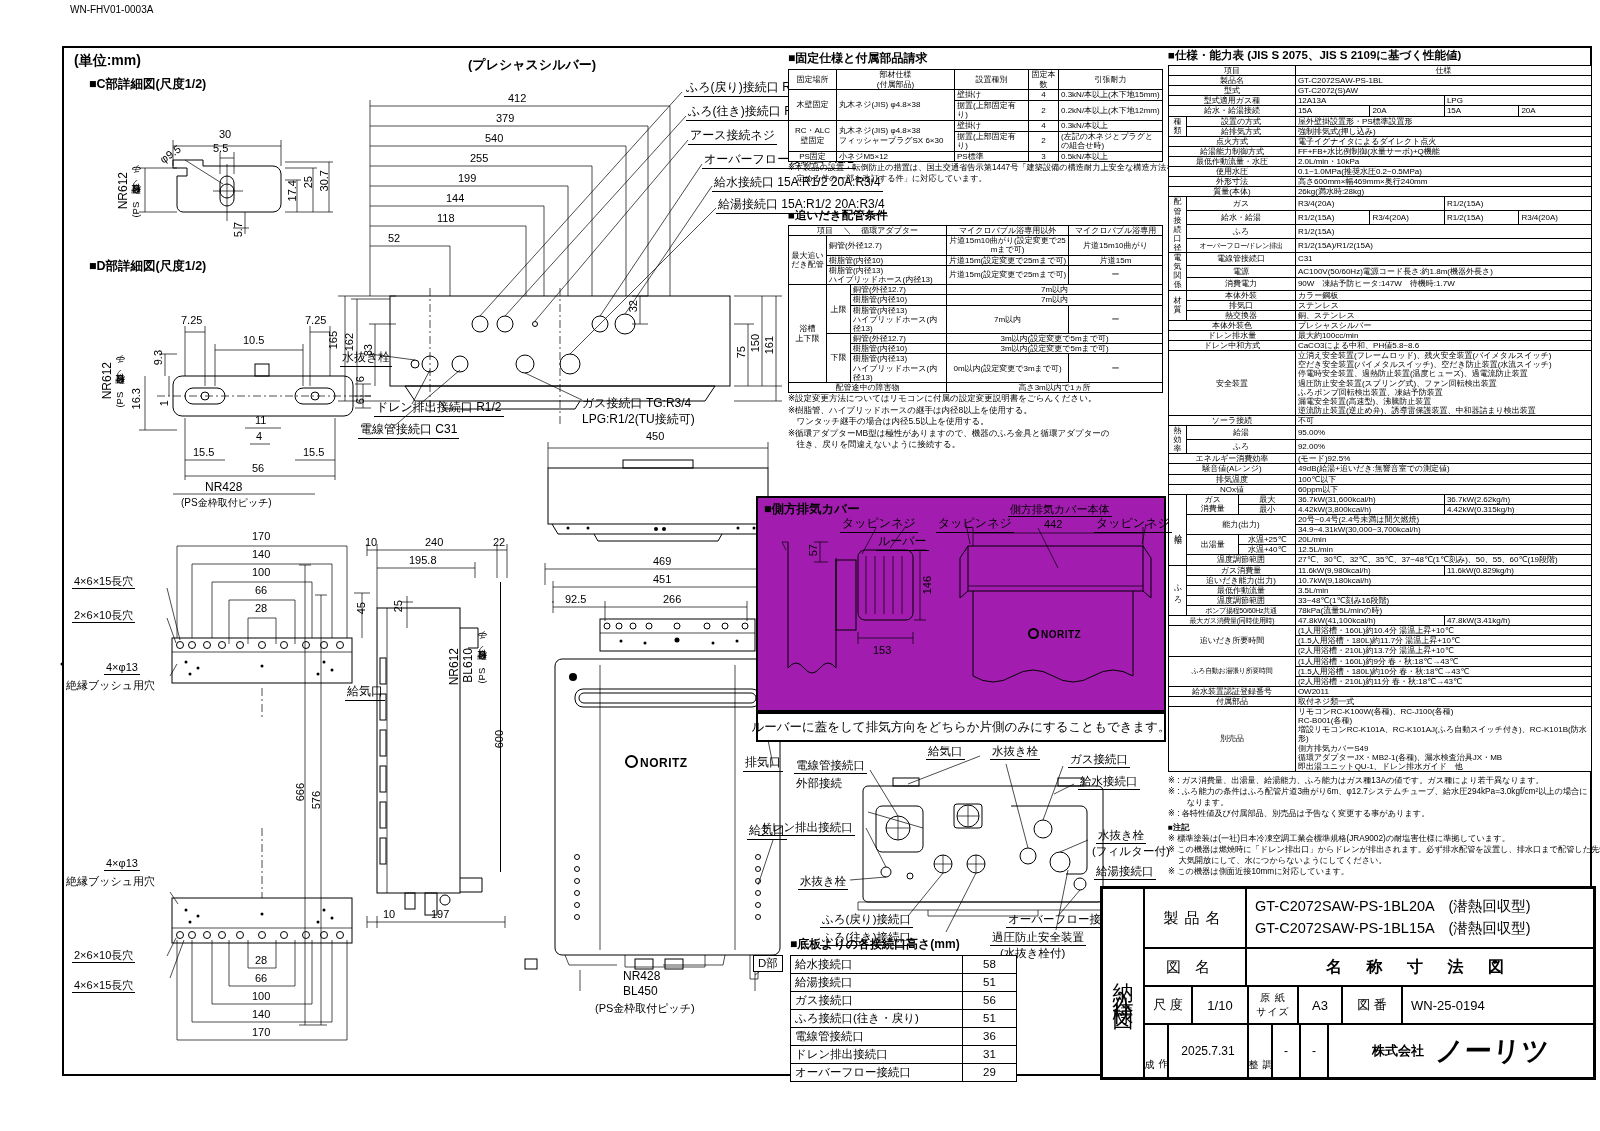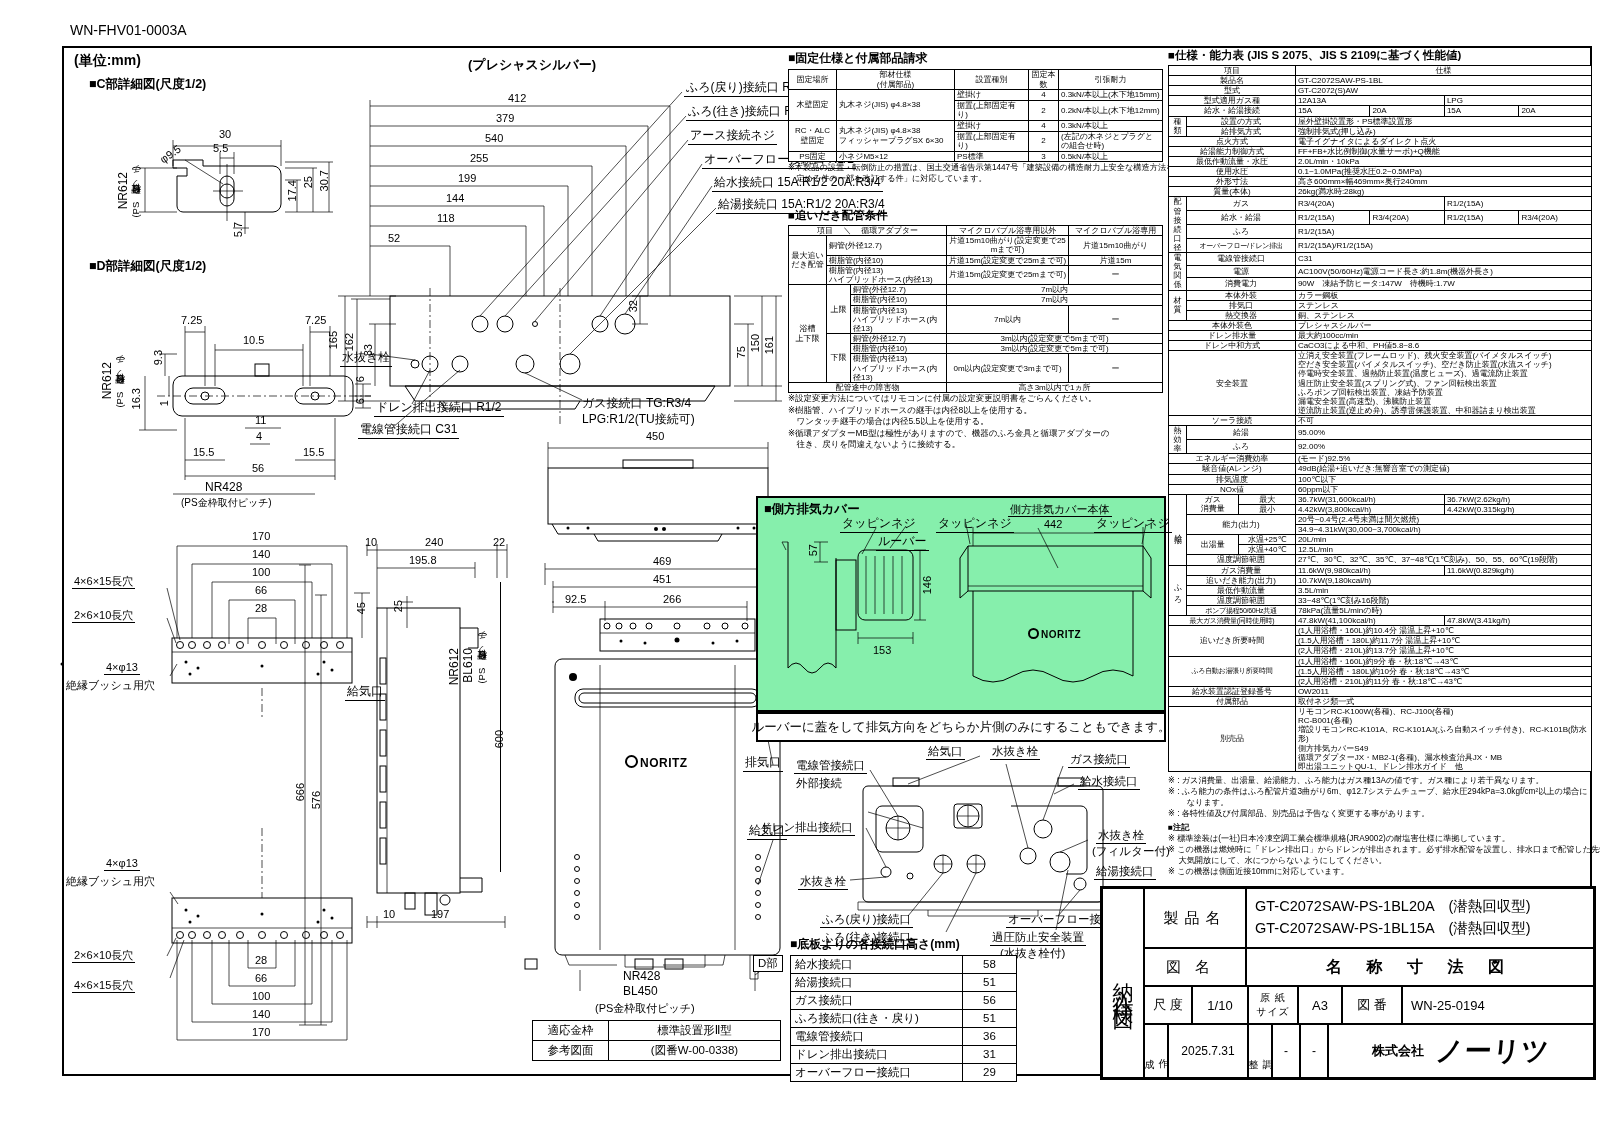--- a/index.html
+++ b/index.html
@@ -50,29 +50,29 @@
 #tblock .r2 .c1{width:100px;border-right:2px solid #000;display:flex;align-items:center;justify-content:center;font-size:15px;letter-spacing:14px}
 #tblock .r2 .c2{flex:1;display:flex;align-items:center;justify-content:center;font-size:16px;letter-spacing:10px;font-weight:bold}
 #tblock .r3{height:36px;display:flex;border-bottom:2px solid #000;font-size:13px}
 #tblock .r3>div{display:flex;align-items:center;justify-content:center;border-right:2px solid #000}
 #tblock .r4{flex:1;display:flex;font-size:12px}
 #tblock .r4>div{display:flex;align-items:center;justify-content:center;border-right:2px solid #000}
 .vlabel{font-size:10px;writing-mode:vertical-rl;letter-spacing:1px;white-space:pre-line}
 .company{display:flex;align-items:center;justify-content:center;gap:12px;border-right:none!important}
 .company .pre{font-size:13px;font-weight:bold}
 .company .nm{font-size:27px;font-weight:bold;transform:skewX(-6deg);letter-spacing:1px}
-#sideexh{left:756px;top:496px;width:406px;height:212px;border:2px solid #000;background:#86efac}
+#sideexh{left:756px;top:496px;width:406px;height:212px;border:2px solid #000;background:#a21caf}
 #exhnote{left:756px;top:712px;width:406px;height:26px;border:2px solid #000;font-size:12.5px;
  display:flex;align-items:center;justify-content:center;white-space:nowrap;background:#fff}
 </style>
 </head>
 <body>
 <div id="canvas">
 
-<div class="abs" style="left:70px;top:22px;font-size:14px">WN-FHV01-0003A</div>
+<div class="abs" style="left:70px;top:4px;font-size:10px">WN-FHV01-0003A</div>
 <div class="abs frame"></div>
 <div class="abs tsec" style="left:74px;top:52px;font-size:14px">(単位:mm)</div>
 
 <div class="abs" style="left:85px;top:76px;width:300px;height:195px">
  <span class="abs tsec" style="left:4px;top:0">■C部詳細図(尺度1/2)</span>
  <svg class="s" style="left:0;top:0" width="300" height="195" viewBox="0 0 300 195">
   <path d="M88,92 h14 v8 h-10 v30 a6,6 0 0 0 6,6 h90 a8,8 0 0 0 8,-8 v-30 a8,8 0 0 0 -8,-8 h-70 v-6 h-30 z"></path>
   <rect x="135" y="100" width="14" height="30" rx="7"></rect>
   <circle cx="142" cy="115" r="7"></circle>
   <path class="thin" d="M142,88 V145 M128,115 H158"></path>
@@ -766,38 +766,20 @@
  <span class="abs vt dim" style="left:255px;top:158px">31</span>
  <span class="abs logo" style="left:100px;top:200px"><span class="lgmark"></span><span>NORITZ</span></span>
  <span class="abs lbl" style="left:218px;top:200px;font-size:12px">排気口</span>
  <span class="abs lbl" style="left:222px;top:268px;font-size:12px">給気口</span>
  <span class="abs box" style="left:228px;top:400px">D部</span>
  <span class="abs dim" style="left:98px;top:414px;font-size:12px">NR428</span>
  <span class="abs dim" style="left:98px;top:429px;font-size:12px">BL450</span>
  <span class="abs dimS" style="left:70px;top:446px;font-size:11px">(PS金枠取付ピッチ)</span>
 </div>
 
-<div class="abs" style="left:532px;top:1020px;width:250px">
- <table class="tblfrm" style="width:248px">
-  <colgroup>
-          <col style="width:76px">
-          <col style="width:172px">
-        </colgroup>
-  <tbody>
-          <tr>
-            <td>適応金枠</td>
-            <td>標準設置形Ⅱ型</td>
-          </tr>
-          <tr>
-            <td>参考図面</td>
-            <td>(図番W-00-0338)</td>
-          </tr>
-        </tbody>
- </table>
-</div>
 
 <div class="abs" id="sideexh">
  <span class="abs tsec" style="left:6px;top:3px">■側方排気カバー</span>
  <svg class="s" style="left:0;top:0" width="406" height="212" viewBox="0 0 406 212">
   <path d="M30,44 V170 q8,-10 16,0 q8,10 16,0 q8,-10 16,0 V60"></path>
   <path class="thin" d="M30,44 h-6 l4,8"></path>
   <rect x="78" y="62" width="20" height="70"></rect>
   <rect x="100" y="52" width="55" height="70" rx="7"></rect>
   <path class="thin" d="M108,58 V116 M117,58 V116 M126,58 V116 M135,58 V116 M144,58 V116"></path>
   <path class="thin" d="M62,44 V64 M56,44 H70 M56,64 H70"></path>

